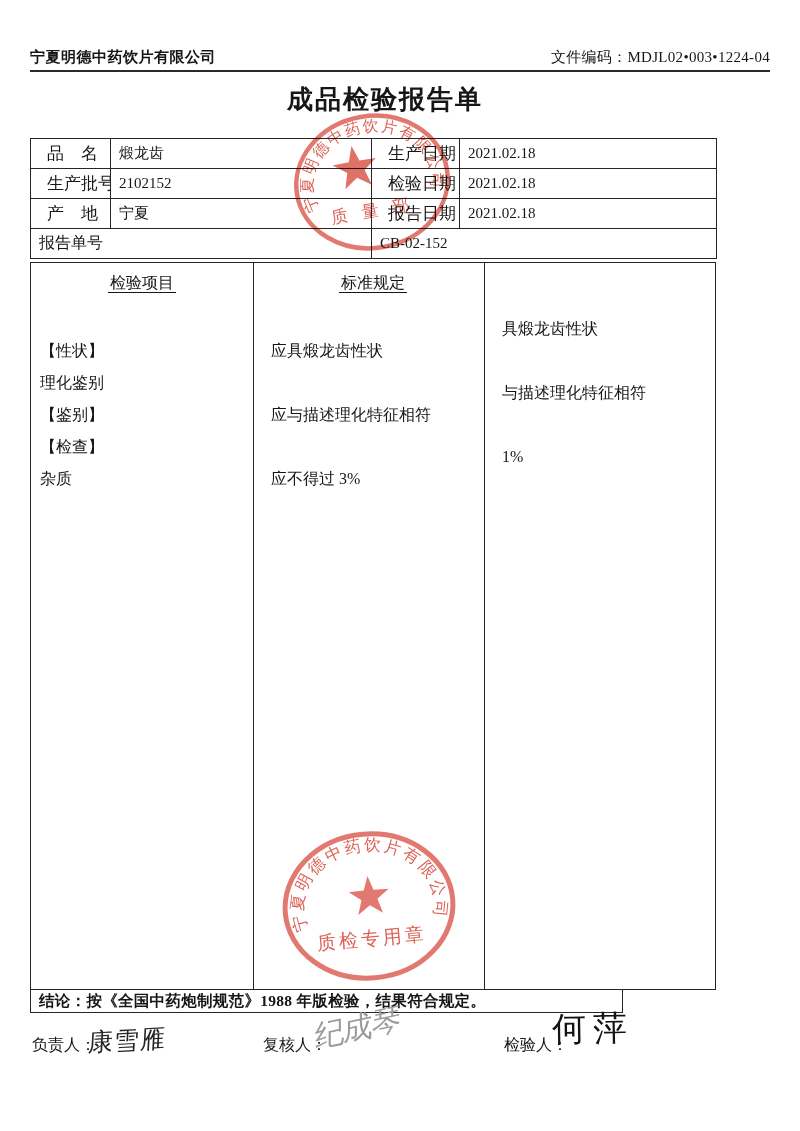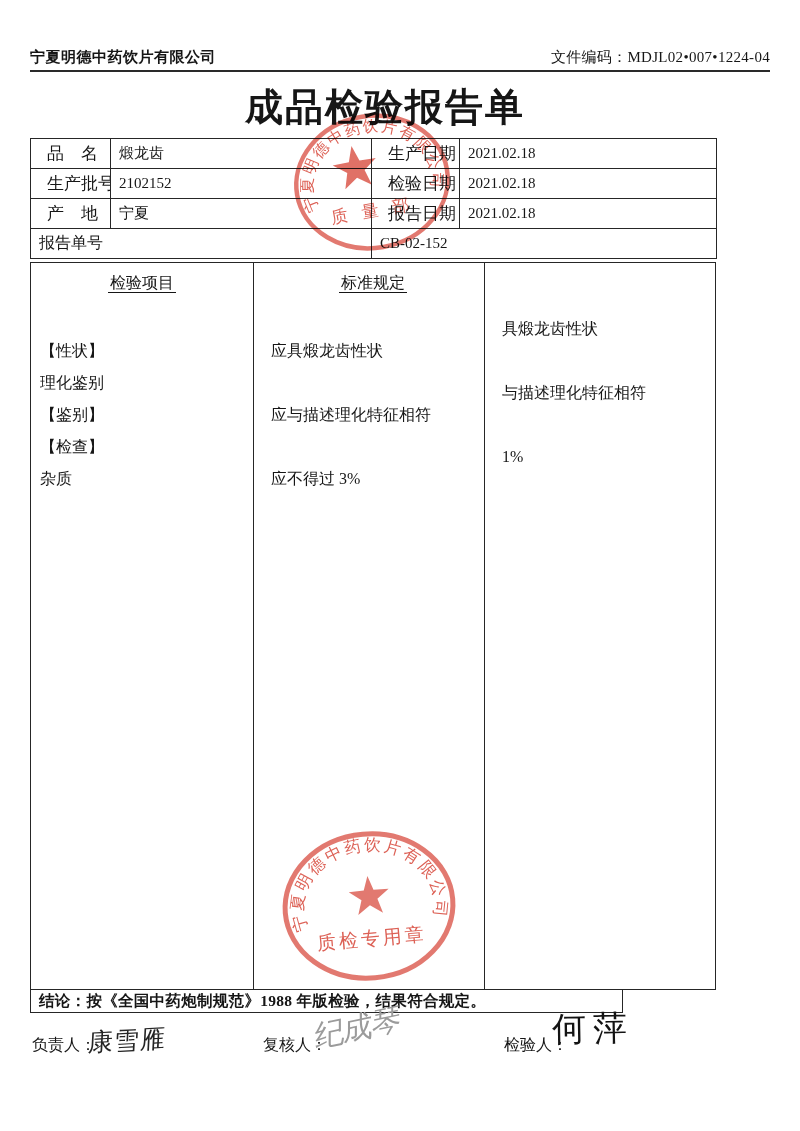--- a/index.html
+++ b/index.html
@@ -8,21 +8,21 @@
     margin:0 auto;overflow:hidden;
     font-family:"Liberation Serif","DejaVu Serif",serif;color:#161616;
   }
   
   .company{position:absolute;left:30px;top:48px;font-size:15px;letter-spacing:.5px;font-weight:600;}
   .doccode{position:absolute;right:30px;top:48px;font-size:15px;letter-spacing:.3px;}
   .header-rule{position:absolute;left:30px;width:740px;top:70px;border-top:2px solid #2a2a2a;}
   .title{
     position:absolute;left:30px;width:710px;top:82px;text-align:center;
     font-family:Liberation Mono, monospace;
-    font-size:38px;font-weight:700;letter-spacing:2px;
+    font-size:26px;font-weight:700;letter-spacing:2px;
   }
   
   table.info{
     position:absolute;left:30px;top:138px;width:686px;
     border-collapse:collapse;table-layout:fixed;font-size:16px;
   }
   table.info td{border:1.5px solid #262626;height:29px;padding:0 0 0 8px;white-space:nowrap;overflow:hidden;}
   table.info td.jlabel{text-align:justify;text-align-last:justify;padding:0 16px;font-size:17px;}
   table.info td.val{font-size:15px;}
   
@@ -53,21 +53,21 @@
   .stamp-top{left:284px;top:103px;}
   .stamp-bottom{left:278px;top:826px;}
   .stamp text{font-family:"Liberation Sans","DejaVu Sans",sans-serif;}
 </style>
 </head>
 <body>
 
 <div class="page">
 
   <div class="company">宁夏明德中药饮片有限公司</div>
-  <div class="doccode"><span>文件编码：</span><span>MDJL02•007•1224-04</span></div>
+  <div class="doccode"><span>文件编码：</span><span>MDJL02•003•1224-04</span></div>
   <div class="header-rule"></div>
   <div class="title">成品检验报告单</div>
 
   <table class="info">
     <colgroup>
         <col style="width:80px">
         <col style="width:261px">
         <col style="width:88px">
         <col style="width:257px">
       </colgroup>

